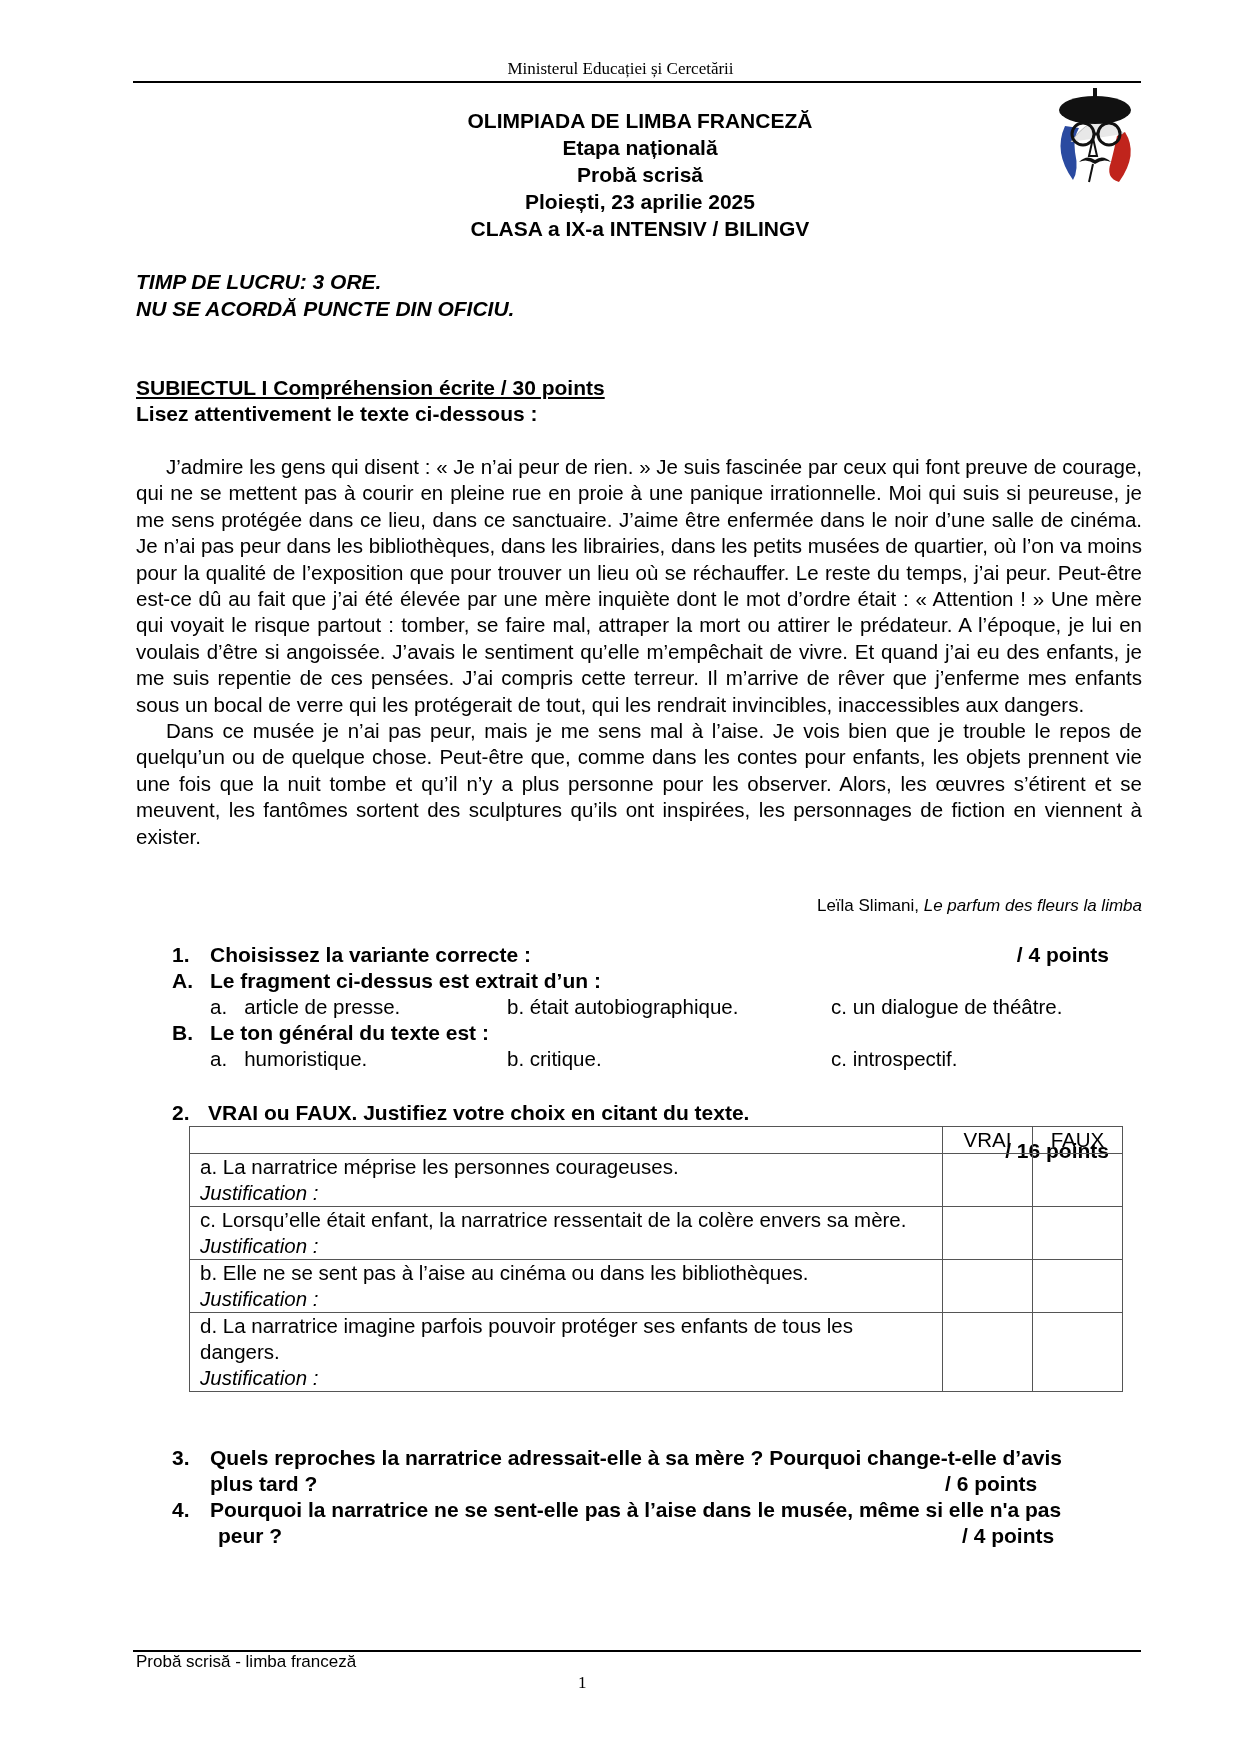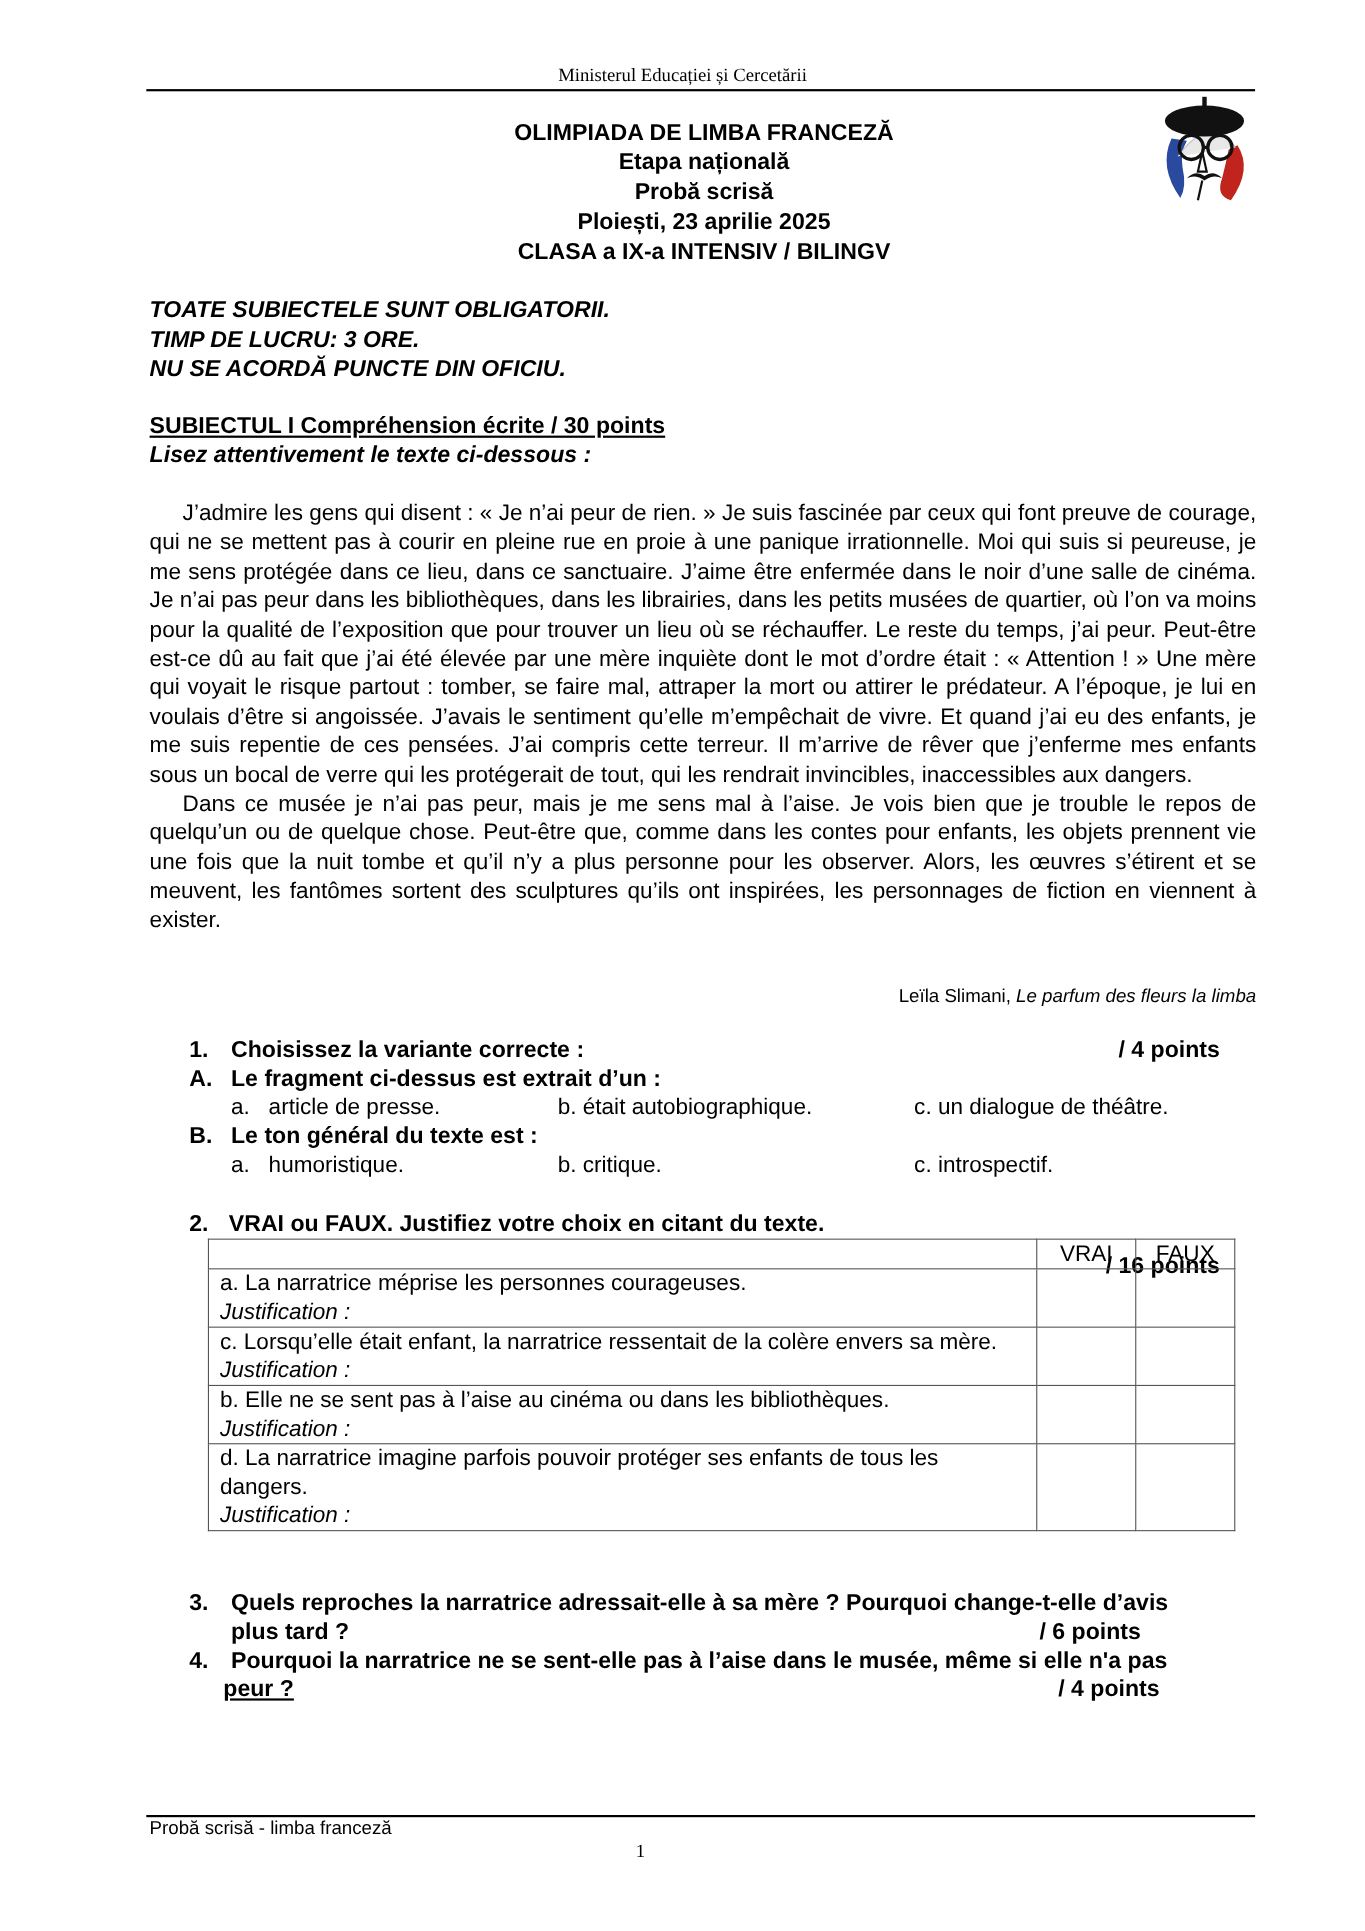--- a/index.html
+++ b/index.html
@@ -10,21 +10,21 @@
   .ministry { left: 0; width: 1241px; top: 59px; text-align: center; font-family: "Liberation Serif", serif; font-size: 17px; }
   .hr-top { left: 133px; width: 1008px; top: 81px; height: 0; border-top: 2px solid #000; }
 
   .logo { left: 1045px; top: 82px; width: 100px; height: 108px; }
 
   .title-block { left: 0; width: 1280px; top: 107px; text-align: center; font-weight: bold; font-size: 21px; line-height: 27px; }
 
   .rules { left: 136px; top: 268px; font-weight: bold; font-style: italic; font-size: 21px; line-height: 27px; }
 
   .subject { left: 136px; top: 375px; font-weight: bold; font-size: 21px; line-height: 26px; text-decoration: underline; }
-  .instruction { left: 136px; top: 401px; font-weight: bold; font-style: italic; font-size: 21px; line-height: 26px; }
+  .instruction { left: 136px; top: 401px; font-weight: bold; font-size: 21px; line-height: 26px; }
 
   .passage { left: 136px; top: 454px; width: 1006px; font-size: 20.5px; line-height: 26.4px; text-align: justify; }
   .passage p { text-indent: 30px; }
   .source { left: 136px; width: 1006px; top: 896px; text-align: right; font-size: 17px; }
   .source i { font-style: italic; }
 
   .q { font-weight: bold; font-size: 21px; line-height: 26px; }
   .qnum { position: absolute; width: 40px; }
   .opt { font-size: 20.5px; line-height: 26px; }
 
@@ -63,21 +63,20 @@
 
 <div class="abs title-block">
   <div>OLIMPIADA DE LIMBA FRANCEZĂ</div>
   <div>Etapa națională</div>
   <div>Probă scrisă</div>
   <div>Ploiești, 23 aprilie 2025</div>
   <div>CLASA a IX-a INTENSIV / BILINGV</div>
 </div>
 
 <div class="abs rules">
-  <div>TOATE SUBIECTELE SUNT OBLIGATORII.</div>
   <div>TIMP DE LUCRU: 3 ORE.</div>
   <div>NU SE ACORDĂ PUNCTE DIN OFICIU.</div>
 </div>
 
 <div class="abs subject">SUBIECTUL I Compréhension écrite / 30 points</div>
 <div class="abs instruction">Lisez attentivement le texte ci-dessous :</div>
 
 <div class="abs passage">
   <p>J’admire les gens qui disent : « Je n’ai peur de rien. » Je suis fascinée par ceux qui font preuve de courage, qui ne se mettent pas à courir en pleine rue en proie à une panique irrationnelle. Moi qui suis si peureuse, je me sens protégée dans ce lieu, dans ce sanctuaire. J’aime être enfermée dans le noir d’une salle de cinéma. Je n’ai pas peur dans les bibliothèques, dans les librairies, dans les petits musées de quartier, où l’on va moins pour la qualité de l’exposition que pour trouver un lieu où se réchauffer. Le reste du temps, j’ai peur. Peut-être est-ce dû au fait que j’ai été élevée par une mère inquiète dont le mot d’ordre était : « Attention ! » Une mère qui voyait le risque partout : tomber, se faire mal, attraper la mort ou attirer le prédateur. A l’époque, je lui en voulais d’être si angoissée. J’avais le sentiment qu’elle m’empêchait de vivre. Et quand j’ai eu des enfants, je me suis repentie de ces pensées. J’ai compris cette terreur. Il m’arrive de rêver que j’enferme mes enfants sous un bocal de verre qui les protégerait de tout, qui les rendrait invincibles, inaccessibles aux dangers.</p>
   <p>Dans ce musée je n’ai pas peur, mais je me sens mal à l’aise. Je vois bien que je trouble le repos de quelqu’un ou de quelque chose. Peut-être que, comme dans les contes pour enfants, les objets prennent vie une fois que la nuit tombe et qu’il n’y a plus personne pour les observer. Alors, les œuvres s’étirent et se meuvent, les fantômes sortent des sculptures qu’ils ont inspirées, les personnages de fiction en viennent à exister.</p>
@@ -157,19 +156,19 @@
   <span class="qnum" style="left:0;">3.</span>
   <span style="position:absolute; left:38px; white-space:nowrap;">Quels reproches la narratrice adressait-elle à sa mère ? Pourquoi change-t-elle d’avis</span>
 </div>
 <div class="abs q" style="left:210px; top:1471px;">plus tard ?</div>
 <div class="abs q" style="left:945px; top:1471px;">/ 6 points</div>
 
 <div class="abs q" style="left:172px; top:1497px; width:970px;">
   <span class="qnum" style="left:0;">4.</span>
   <span style="position:absolute; left:38px; white-space:nowrap;">Pourquoi la narratrice ne se sent-elle pas à l’aise dans le musée, même si elle n'a pas</span>
 </div>
-<div class="abs q" style="left:203px; top:1523px;text-decoration:underline;">peur ?</div>
+<div class="abs q" style="left:218px; top:1523px;">peur ?</div>
 <div class="abs q" style="left:962px; top:1523px;">/ 4 points</div>
 
 <div class="abs hr-bot"></div>
 <div class="abs foot1">Probă scrisă - limba franceză</div>
 <div class="abs foot2">clasa a IX-a intensiv/bilingv</div>
 <div class="abs pagenum">1</div>
 
 </body></html>

